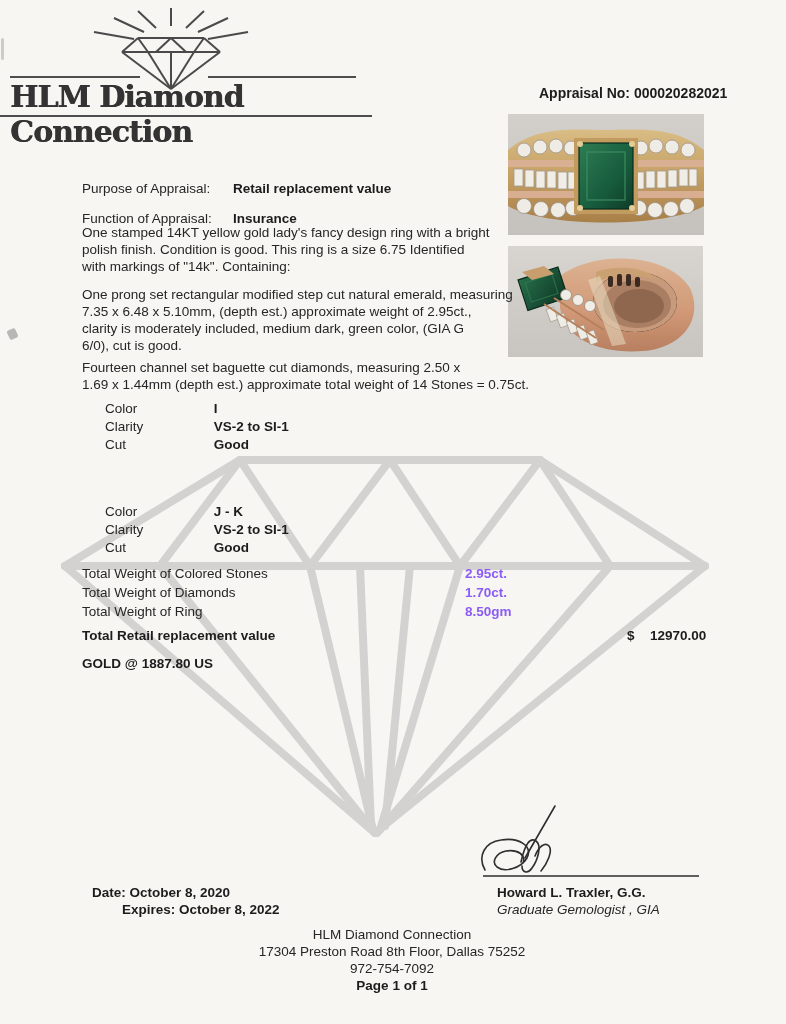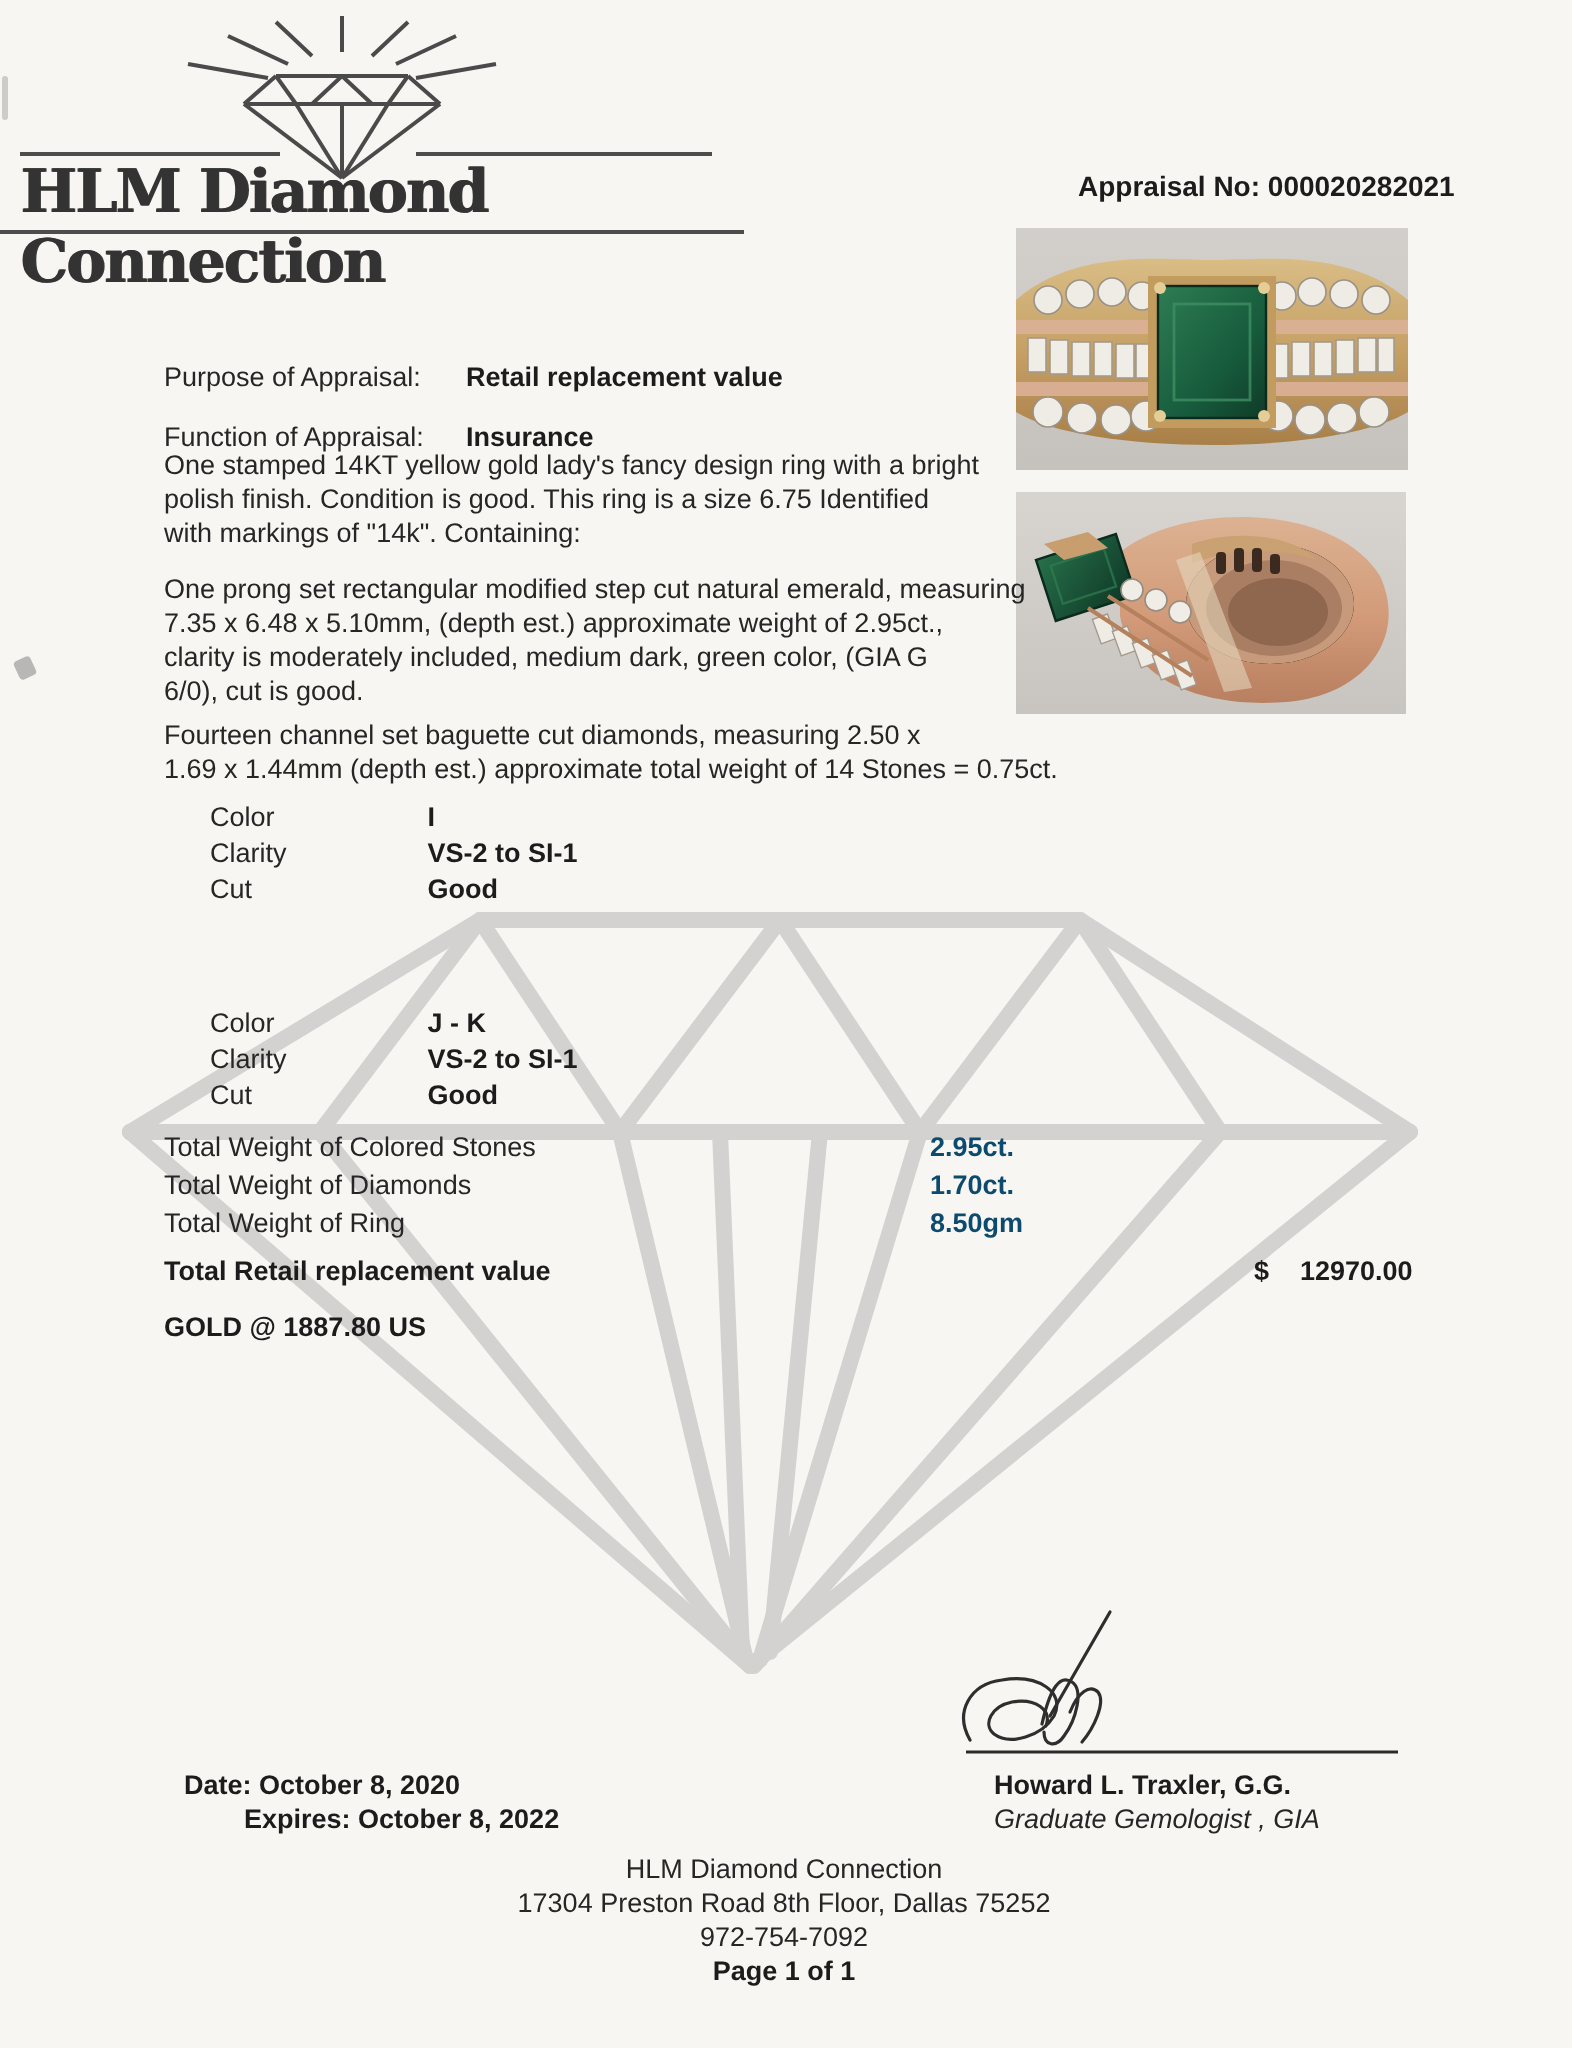--- a/index.html
+++ b/index.html
@@ -18,21 +18,21 @@
   .gothic{
     font-family:"DejaVu Serif",serif;font-weight:700;font-size:30px;
     color:#333;letter-spacing:-1px;text-shadow:0.6px 0 0 #3a3a3a;
   }
   
   .spec-row{position:relative;height:18px;}
   .spec-label{display:inline-block;width:105px;}
   .spec-value{font-weight:700;color:#1c1c1c;}
   
   .tot-row{position:relative;height:19px;}
-  .tot-value{position:absolute;left:383px;top:0;font-weight:700;color:#0c4a6e;}
+  .tot-value{position:absolute;left:383px;top:0;font-weight:700;color:#8b5cf6;}
   
   .photo{position:absolute;overflow:hidden;}
   .photo svg{display:block;}
   
   .wm{opacity:0.42;}
   .footer-block{text-align:center;}
   .artifact{position:absolute;background:#6a6a6a;opacity:.45;border-radius:2px;}
 </style>
 </head>
 <body>

